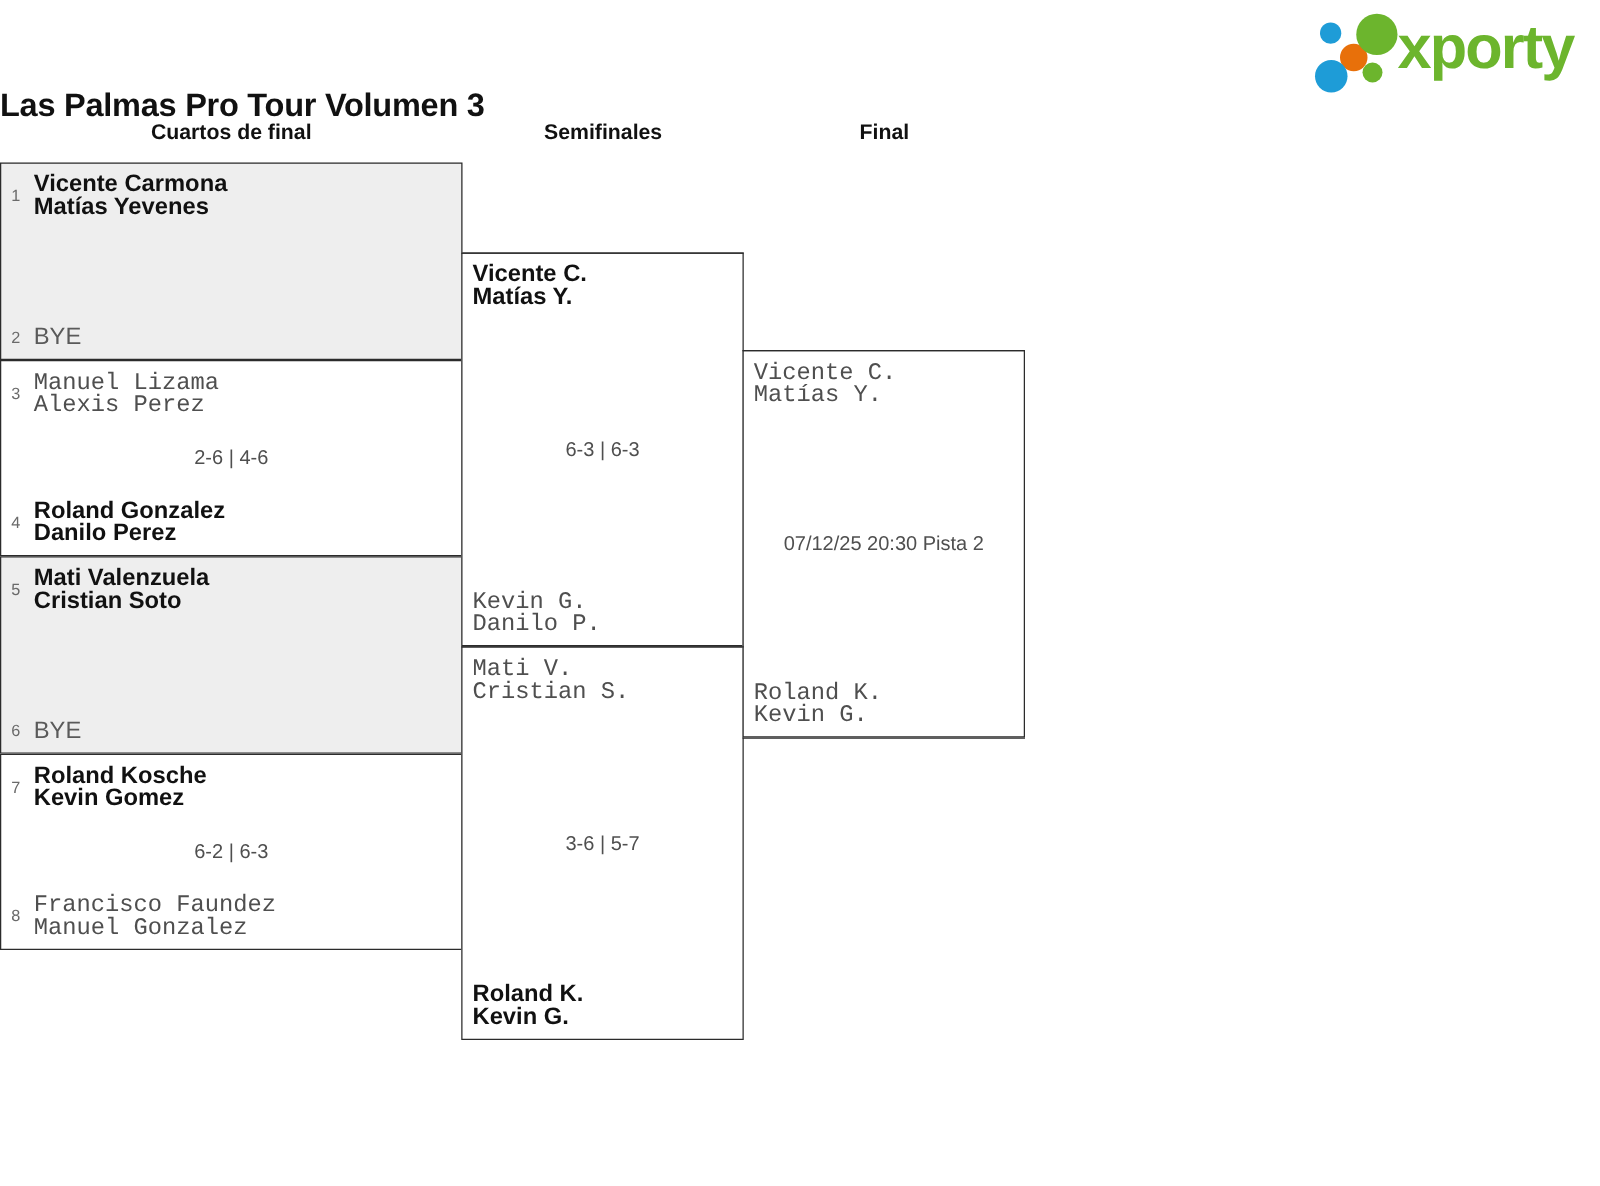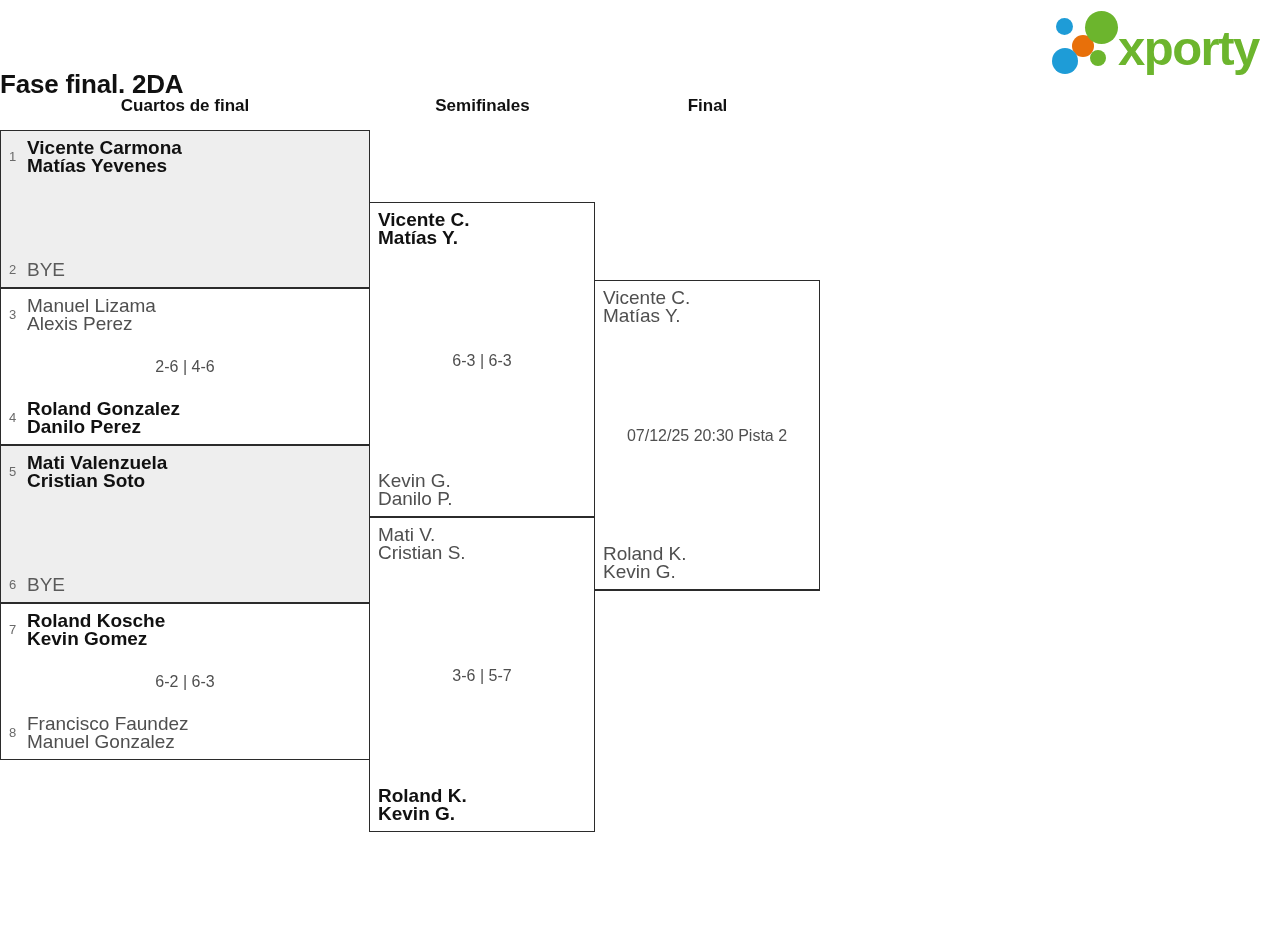--- a/index.html
+++ b/index.html
@@ -48,21 +48,21 @@
     width: 78px; height: 58px;
   }
   .dot { position: absolute; border-radius: 50%; }
   #dot-blue-small  { left: 6px;  top: 8px;  width: 17px; height: 17px; }
   #dot-orange      { left: 22px; top: 25px; width: 22px; height: 22px; }
   #dot-blue-large  { left: 2px;  top: 38px; width: 26px; height: 26px; }
   #dot-green-large { left: 35px; top: 1px;  width: 33px; height: 33px; }
   #dot-green-small { left: 40px; top: 40px; width: 16px; height: 16px; }
   #logo-word {
     position: absolute;
-    left: 68px; top: 11px;
+    left: 68px; top: 1px;
     font-size: 49px;
     font-weight: 700;
     letter-spacing: -1.5px;
     line-height: 62px;
   }
 
   
   .round-header {
     position: absolute;
     top: 96px;
@@ -115,21 +115,21 @@
   .seed.seed-single { padding-top: 0px; }
 
   .players {
     flex: 1 1 auto;
     font-size: 19px;
     line-height: 18px;
     white-space: nowrap;
   }
   .players .p { display: block; }
   .team.winner .players { font-weight: 700; color: #111111; }
-  .team.loser  .players { font-weight: 400; color: #4f4f4f; }
+  .team.loser  .players { font-weight: 400; color: #4f4f4f; font-family: Liberation Mono, monospace; }
   .team.bye    .players { font-weight: 400; color: #5a5a5a; line-height: 18px; }
 
   .score {
     position: absolute;
     left: 0;
     width: 100%;
     text-align: center;
     font-size: 16px;
     color: #4f4f4f;
     white-space: nowrap;
@@ -140,20 +140,21 @@
     background: #2b2b2b;
     height: 1px;
   }
 </style>
 </head>
 <body>
 
 <div id="header">
 
   <div id="title-block">
+    <span id="title-line1">Las Palmas Pro Tour Volumen 3</span>
     <span id="title-line2">Fase final. 2DA</span>
   </div>
 
   <div id="logo">
     <div id="logo-dots">
       <span class="dot" id="dot-blue-small" style="background: rgb(30, 156, 215);"></span>
       <span class="dot" id="dot-orange" style="background: rgb(232, 112, 10);"></span>
       <span class="dot" id="dot-blue-large" style="background: rgb(30, 156, 215);"></span>
       <span class="dot" id="dot-green-large" style="background: rgb(108, 181, 45);"></span>
       <span class="dot" id="dot-green-small" style="background: rgb(108, 181, 45);"></span>

